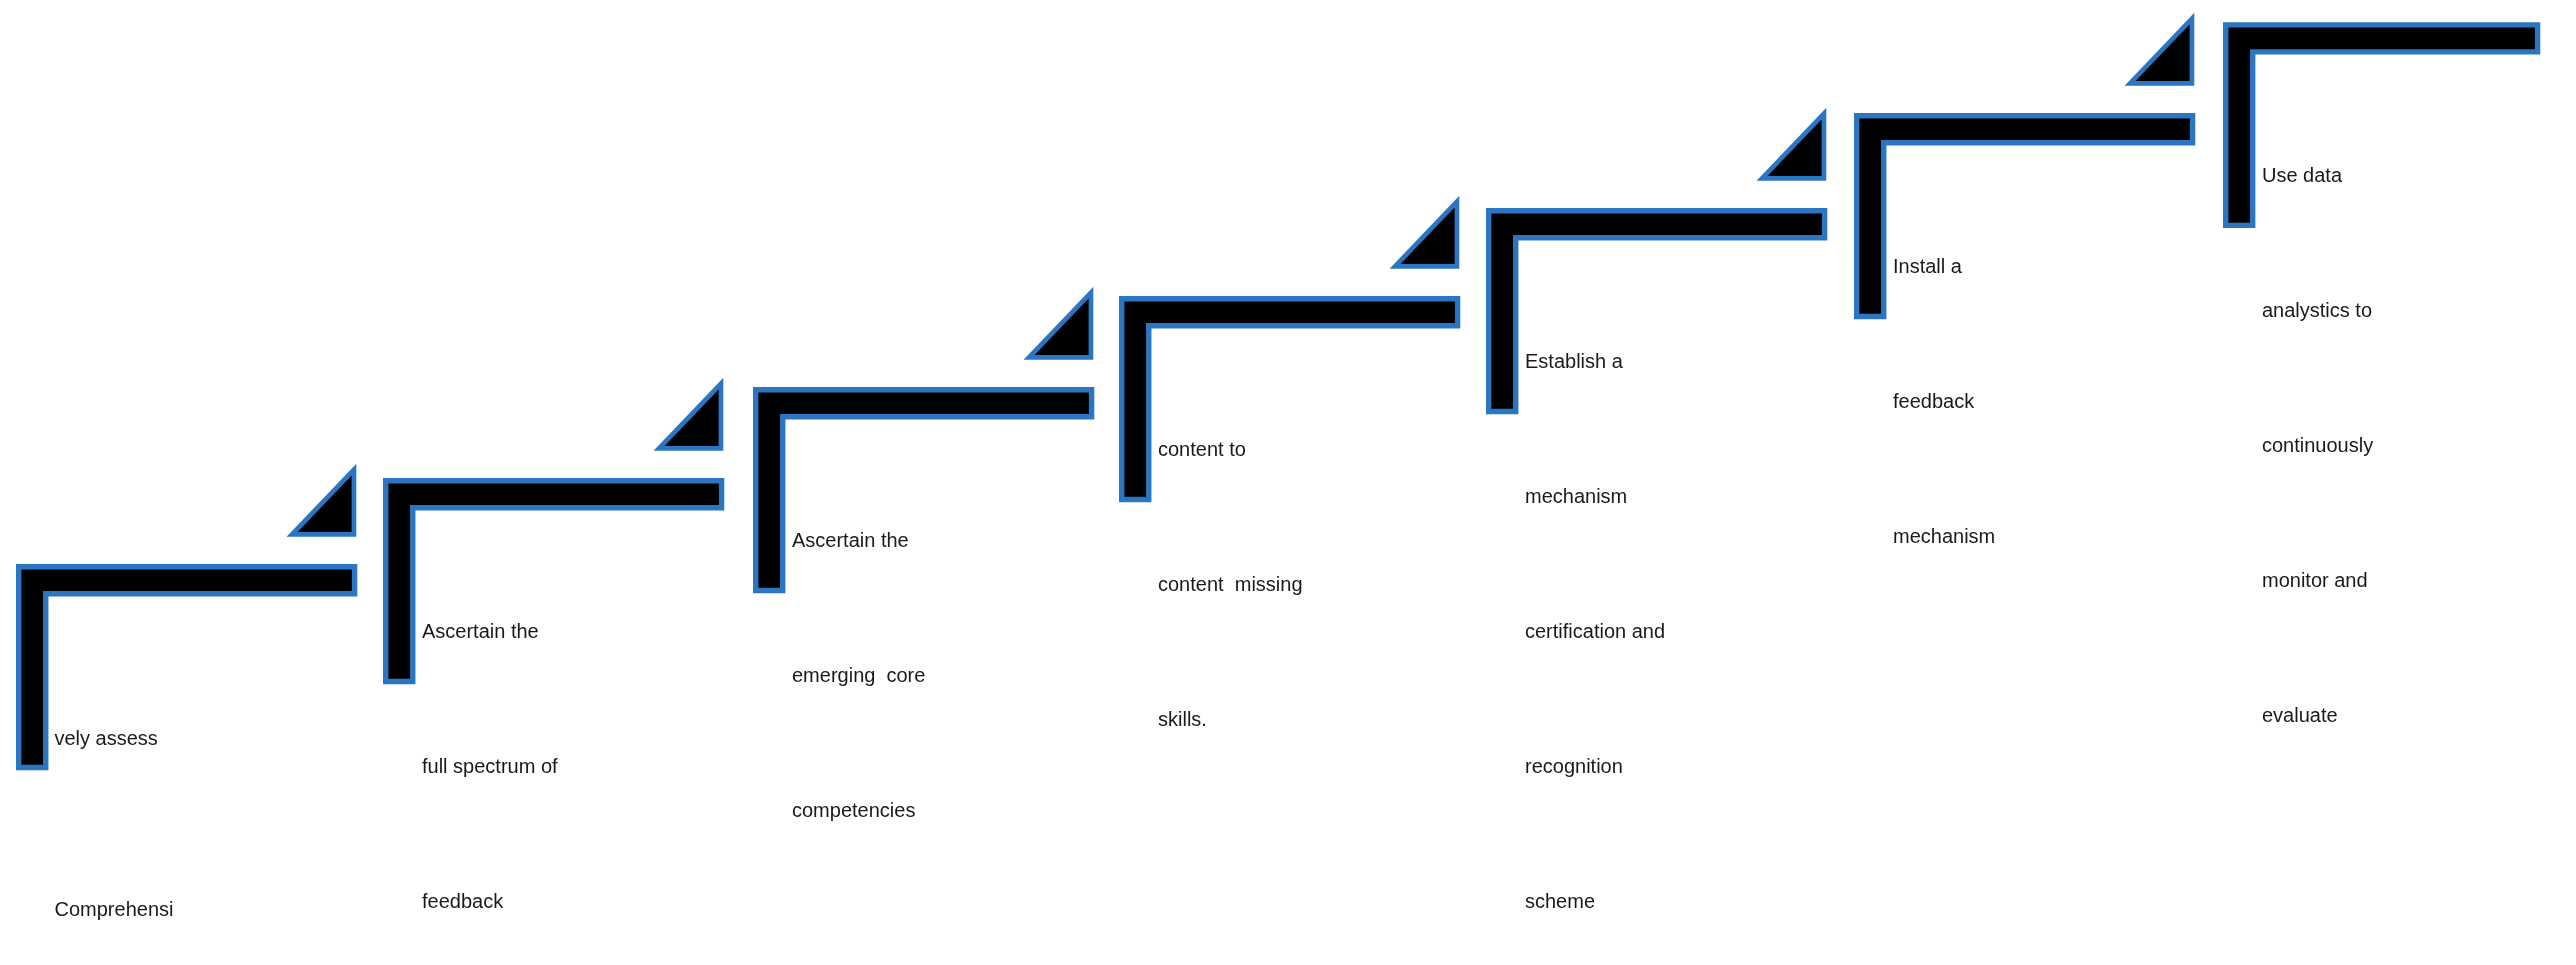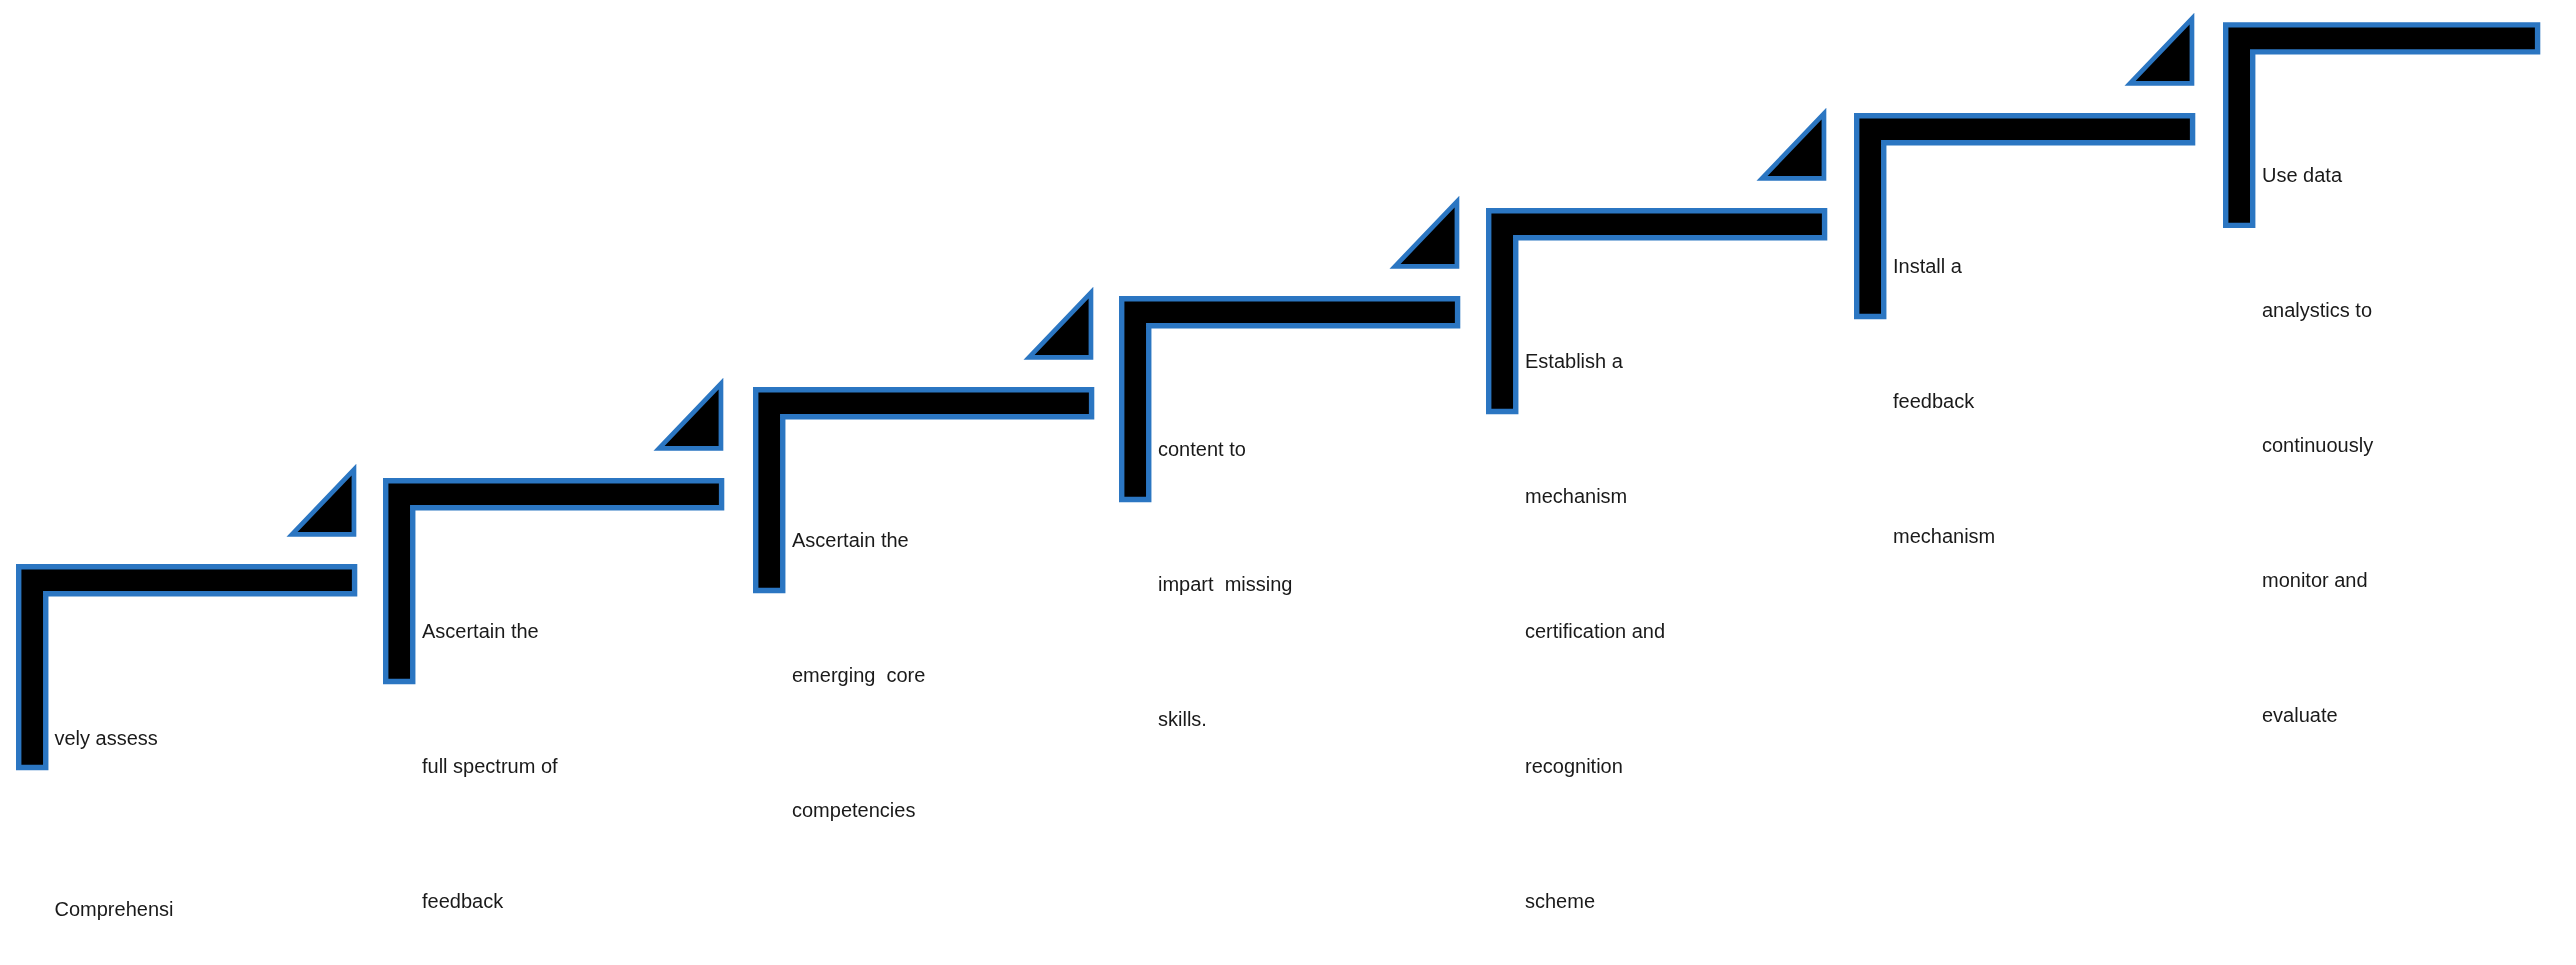--- a/index.html
+++ b/index.html
@@ -86,21 +86,21 @@
 
   <div class="step" style="left:1119px;top:296px;">
     <svg class="bracket" width="344" height="209" viewBox="0 0 509 309">
       <path d="M4,4 H501 V44 H44 V301 H4 Z"></path>
     </svg>
     <svg class="tri" width="68" height="70" viewBox="0 0 100 104">
       <polygon points="4,100 96,4 96,100"></polygon>
     </svg>
     <div class="step-text">
       <div class="line">content to</div>
-      <div class="line">impart  missing</div>
+      <div class="line">content  missing</div>
       <div class="line">skills.</div>
     </div>
   </div>
 
   <div class="step" style="left:1486px;top:208px;">
     <svg class="bracket" width="344" height="209" viewBox="0 0 509 309">
       <path d="M4,4 H501 V44 H44 V301 H4 Z"></path>
     </svg>
     <svg class="tri" width="68" height="70" viewBox="0 0 100 104">
       <polygon points="4,100 96,4 96,100"></polygon>

